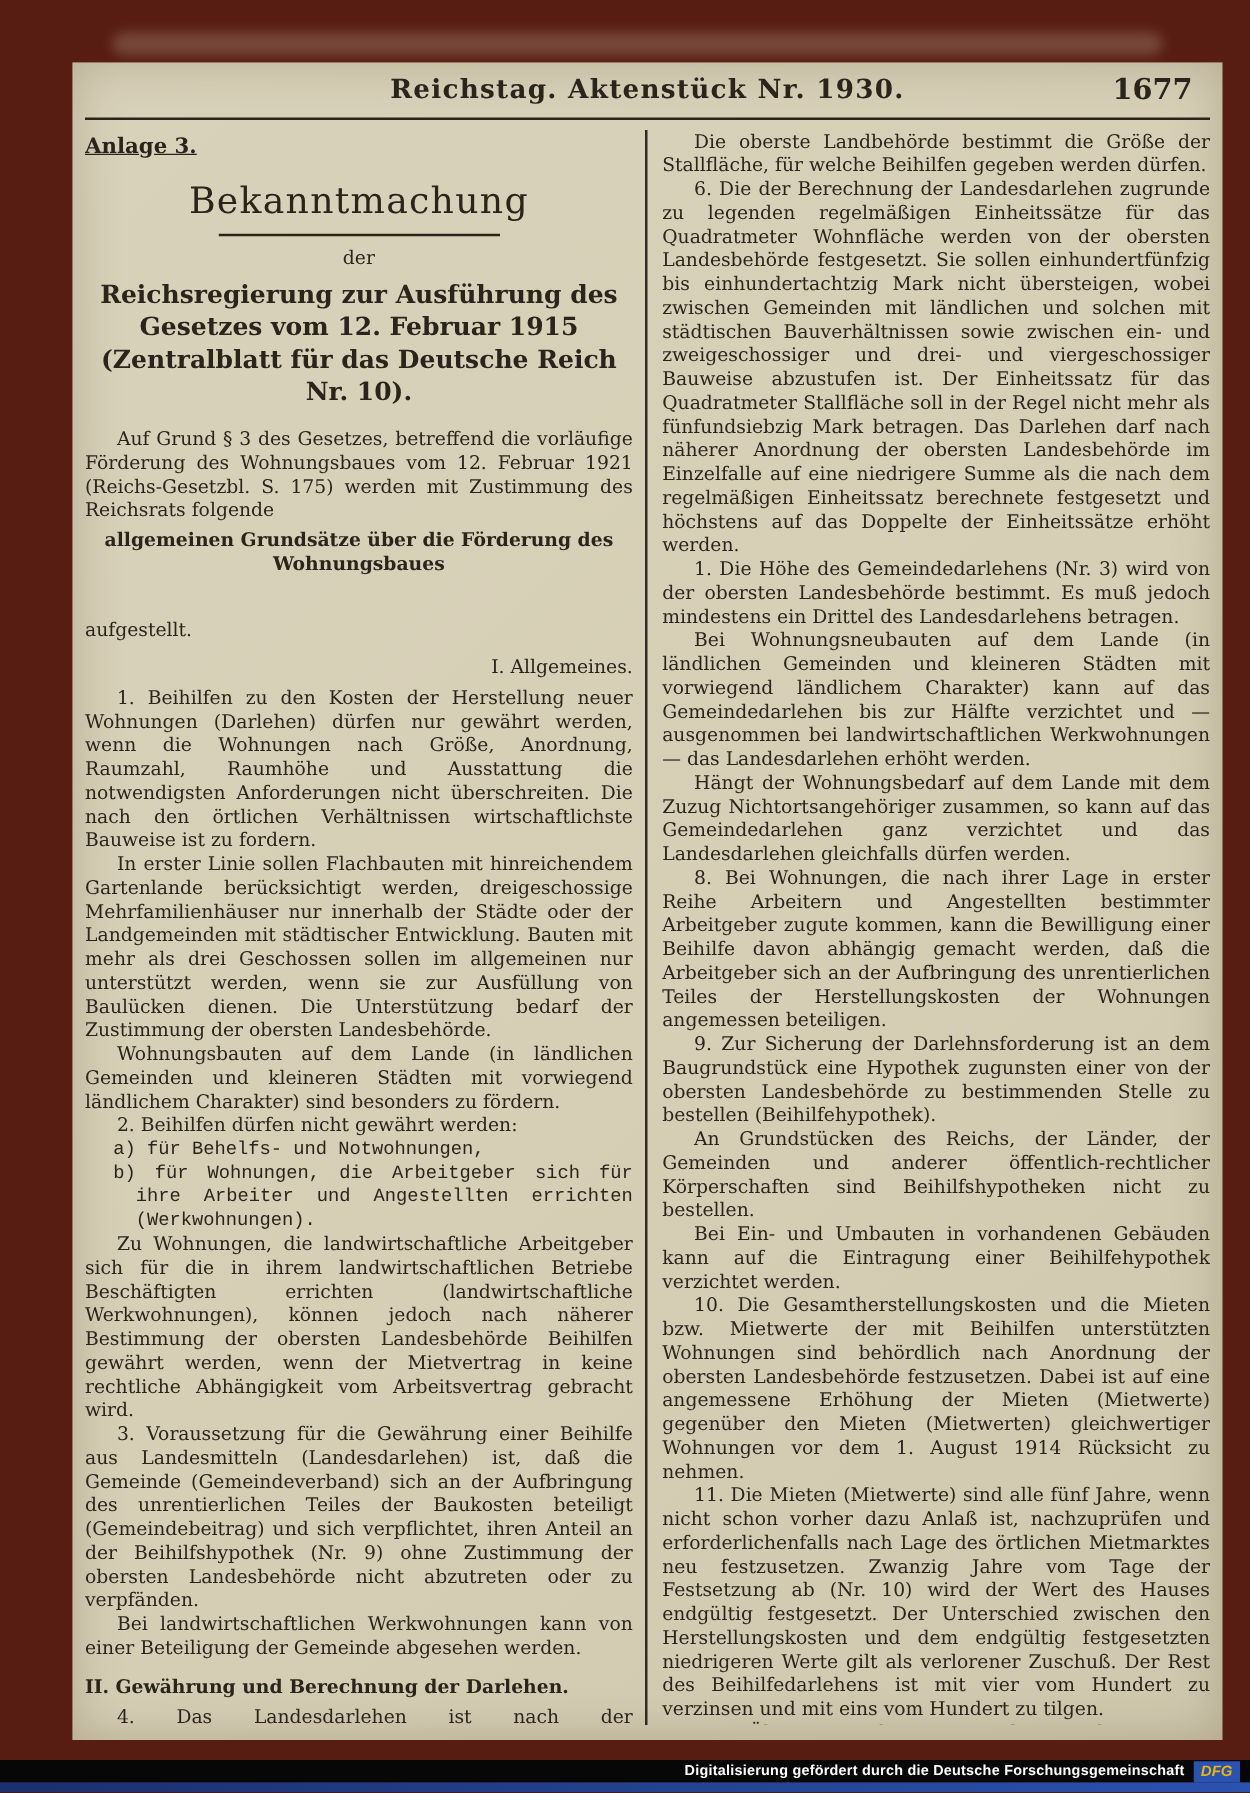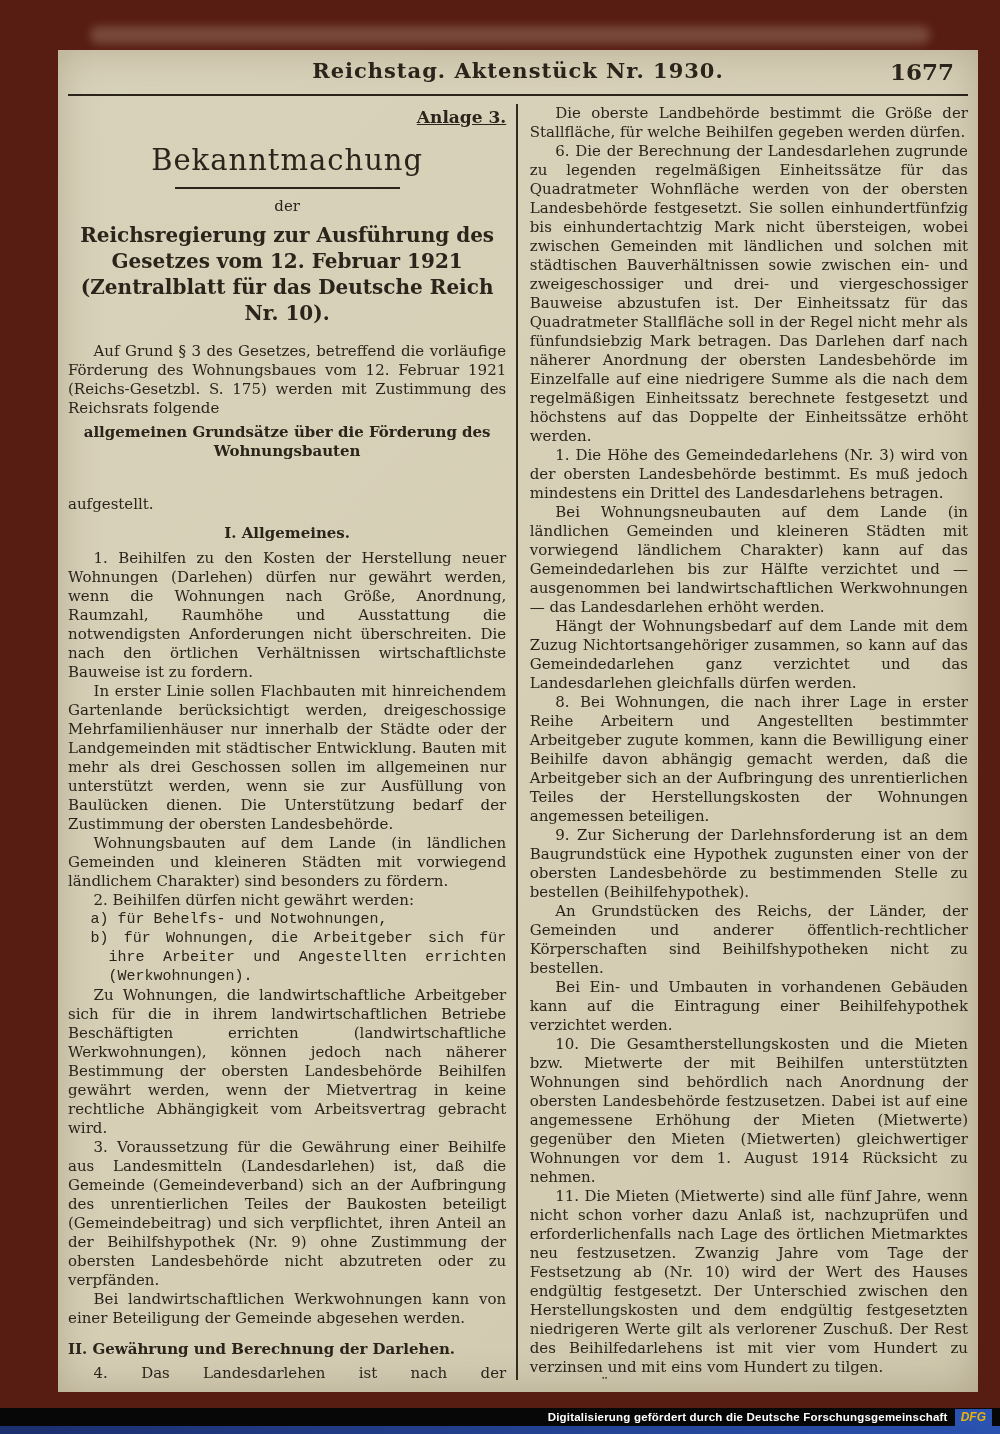--- a/index.html
+++ b/index.html
@@ -74,21 +74,21 @@
   .col.right { padding-left: 12px; }
   .divider {
     width: 1.5px;
     background: #332b20;
   }
   .annex {
     font-weight: bold;
     font-size: 17px;
     text-decoration: underline;
     margin: 4px 0 10px 0;
-    text-align: right;
+    text-align: left;
   }
   .doc-title {
     margin: 6px 0 2px 0;
     text-align: center;
     font-size: 29px;
     line-height: 46px;
     font-weight: normal;
     letter-spacing: 1px;
   }
   .title-rule {
@@ -112,22 +112,22 @@
   .para { margin: 0; }
   .para.indent { text-indent: 1.7em; }
   .para.plain { text-indent: 0; margin-top: 34px; }
   .para.center-bold {
     text-align: center;
     font-weight: bold;
     text-indent: 0;
     margin: 5px 12px;
   }
   .para.heading-center {
-    text-align: center;
-    font-weight: bold;
+    text-align: right;
+    font-weight: normal;
     text-indent: 0;
     margin: 10px 0 6px 0;
   }
   .para.heading-left {
     font-weight: bold;
     text-indent: 0;
     text-align: left;
     margin: 12px 0 5px 0;
   }
   .para.list {
@@ -183,24 +183,24 @@
       <span class="page-number">1677</span>
     </div>
     <div class="header-rule"></div>
 
     <div class="columns">
       <div class="col left">
         <div class="annex">Anlage 3.</div>
         <h1 class="doc-title">Bekanntmachung</h1>
         <div class="title-rule"></div>
         <div class="title-der">der</div>
-        <div class="subtitle">Reichsregierung zur Ausführung des Gesetzes vom 12. Februar 1921 (Zentralblatt für das Deutsche Reich Nr. 10).</div>
+        <div class="subtitle">Reichsregierung zur Ausführung des Gesetzes vom 12. Februar 1915 (Zentralblatt für das Deutsche Reich Nr. 10).</div>
         <div class="body">
             <p class="para indent">Auf Grund § 3 des Gesetzes, betreffend die vorläufige Förderung des Wohnungsbaues vom 12. Februar 1921 (Reichs-Gesetzbl. S. 175) werden mit Zustimmung des Reichsrats folgende</p>
-            <p class="para center-bold">allgemeinen Grundsätze über die Förderung des Wohnungsbauten</p>
+            <p class="para center-bold">allgemeinen Grundsätze über die Förderung des Wohnungsbaues</p>
             <p class="para plain">aufgestellt.</p>
             <p class="para heading-center">I. Allgemeines.</p>
             <p class="para indent">1. Beihilfen zu den Kosten der Herstellung neuer Wohnungen (Darlehen) dürfen nur gewährt werden, wenn die Wohnungen nach Größe, Anordnung, Raumzahl, Raumhöhe und Ausstattung die notwendigsten Anforderungen nicht überschreiten. Die nach den örtlichen Verhältnissen wirtschaftlichste Bauweise ist zu fordern.</p>
             <p class="para indent">In erster Linie sollen Flachbauten mit hinreichendem Gartenlande berücksichtigt werden, dreigeschossige Mehrfamilienhäuser nur innerhalb der Städte oder der Landgemeinden mit städtischer Entwicklung. Bauten mit mehr als drei Geschossen sollen im allgemeinen nur unterstützt werden, wenn sie zur Ausfüllung von Baulücken dienen. Die Unterstützung bedarf der Zustimmung der obersten Landesbehörde.</p>
             <p class="para indent">Wohnungsbauten auf dem Lande (in ländlichen Gemeinden und kleineren Städten mit vorwiegend ländlichem Charakter) sind besonders zu fördern.</p>
             <p class="para indent">2. Beihilfen dürfen nicht gewährt werden:</p>
             <p class="para list">a) für Behelfs- und Notwohnungen,</p>
             <p class="para list">b) für Wohnungen, die Arbeitgeber sich für ihre Arbeiter und Angestellten errichten (Werkwohnungen).</p>
             <p class="para indent">Zu Wohnungen, die landwirtschaftliche Arbeitgeber sich für die in ihrem landwirtschaftlichen Betriebe Beschäftigten errichten (landwirtschaftliche Werkwohnungen), können jedoch nach näherer Bestimmung der obersten Landesbehörde Beihilfen gewährt werden, wenn der Mietvertrag in keine rechtliche Abhängigkeit vom Arbeitsvertrag gebracht wird.</p>
             <p class="para indent">3. Voraussetzung für die Gewährung einer Beihilfe aus Landesmitteln (Landesdarlehen) ist, daß die Gemeinde (Gemeindeverband) sich an der Aufbringung des unrentierlichen Teiles der Baukosten beteiligt (Gemeindebeitrag) und sich verpflichtet, ihren Anteil an der Beihilfshypothek (Nr. 9) ohne Zustimmung der obersten Landesbehörde nicht abzutreten oder zu verpfänden.</p>

